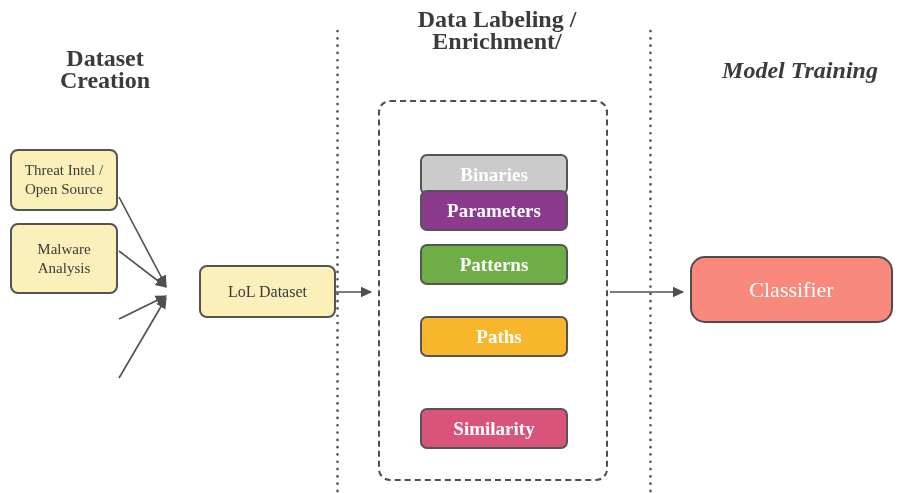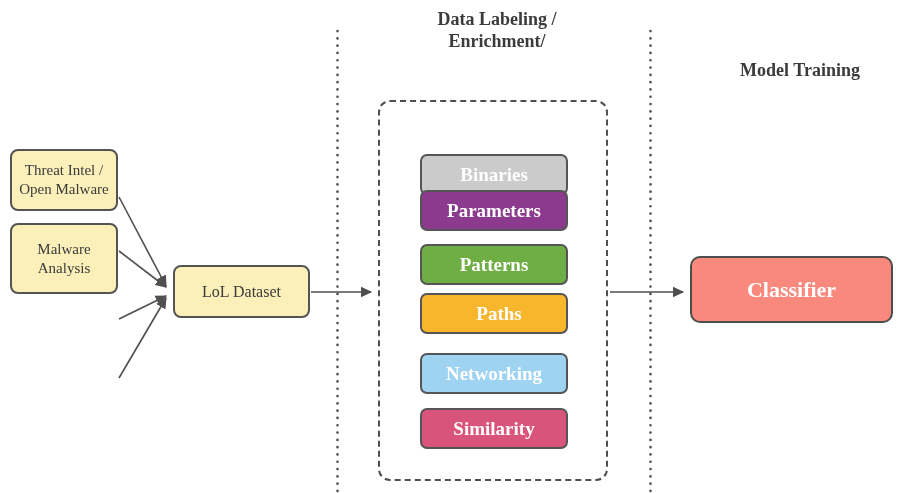--- a/index.html
+++ b/index.html
@@ -9,21 +9,21 @@
     width: 900px;
     height: 493px;
     background: #ffffff;
     overflow: hidden;
     font-family: "Liberation Serif", "DejaVu Serif", serif;
   }
   .layer { position: absolute; left: 0; top: 0; width: 900px; height: 493px; }
   .hdr {
     position: absolute;
     font-weight: bold;
-    font-size: 18px;
+    font-size: 24px;
     line-height: 22px;
     color: #3B3B3B;
     text-align: center;
     white-space: pre-line;
   }
   .node {
     position: absolute;
     display: flex;
     align-items: center;
     justify-content: center;
@@ -64,23 +64,23 @@
     border-color: #555555;
     font-weight: bold;
     font-size: 19px;
     color: #ffffff;
   }
   .classifier {
     left: 690px;
     top: 256px;
     width: 203px;
     height: 67px;
-    border-radius: 10px;
+    border-radius: 15px;
     border-color: #4D4D4D;
-    font-weight: bold;
+    font-weight: normal;
     font-size: 22px;
     color: #ffffff;
   }
 </style>
 </head>
 <body>
 
 <div class="canvas">
 
   <svg class="layer" viewBox="0 0 900 493" xmlns="http://www.w3.org/2000/svg">
@@ -96,35 +96,36 @@
     <path d="M119,197 L166,286" stroke="#4F4F4F" stroke-width="1.6" fill="none" marker-end="url(#arrowhead)"></path>
     <path d="M119,251 L166,287" stroke="#4F4F4F" stroke-width="1.6" fill="none" marker-end="url(#arrowhead)"></path>
     <path d="M119,319 L166,296" stroke="#4F4F4F" stroke-width="1.6" fill="none" marker-end="url(#arrowhead)"></path>
     <path d="M119,378 L166,298" stroke="#4F4F4F" stroke-width="1.6" fill="none" marker-end="url(#arrowhead)"></path>
 
     <path d="M311,292 L371,292" stroke="#4F4F4F" stroke-width="1.6" fill="none" marker-end="url(#arrowhead)"></path>
 
     <path d="M610,292 L683,292" stroke="#4F4F4F" stroke-width="1.6" fill="none" marker-end="url(#arrowhead)"></path>
   </svg>
 
+  <div class="hdr" style="left:25px; top:47px; width:160px;">Dataset
+Creation</div>
   <div class="hdr" style="left:387px; top:8px; width:220px;">Data Labeling /
 Enrichment/</div>
-  <div class="hdr" style="left:700px; top:59px; width:200px;">Model Training</div>
+  <div class="hdr" style="left:700px; top:59px; width:200px;font-style:italic;">Model Training</div>
 
   <div class="node src" style="top: 149px; height: 62px; background-color: rgb(251, 240, 185);">Threat Intel /
-Open Malware</div>
+Open Source</div>
   <div class="node src" style="top: 223px; height: 71px; background-color: rgb(251, 240, 185);">Malware
 Analysis</div>
 
-  <div class="node lol" style="background-color: rgb(251, 240, 185);">LoL Dataset</div>
+  <div class="node lol" style="background-color: rgb(251, 240, 185); margin-left: 26px;">LoL Dataset</div>
 
   <div class="dashed-box"></div>
 
   <div class="node cat" style="top: 135px; background-color: rgb(203, 203, 203); margin-top: 19px;">Binaries</div>
   <div class="node cat" style="top: 244px; background-color: rgb(111, 174, 68);">Patterns</div>
   <div class="node cat" style="top: 190px; background-color: rgb(140, 58, 142);">Parameters</div>
-  <div class="node cat" style="top: 293px; background-color: rgb(248, 182, 45); padding-left: 10px;">Paths</div>
-  <div class="node cat" style="top: 353px; background-color: rgb(159, 211, 242);">Networking</div>
+  <div class="node cat" style="top: 316px; background-color: rgb(248, 182, 45); padding-left: 10px;">Paths</div>
   <div class="node cat" style="top: 408px; background-color: rgb(217, 84, 123);">Similarity</div>
 
   <div class="node classifier" style="background-color: rgb(249, 137, 125);">Classifier</div>
 
 </div>
 
 </body></html>

